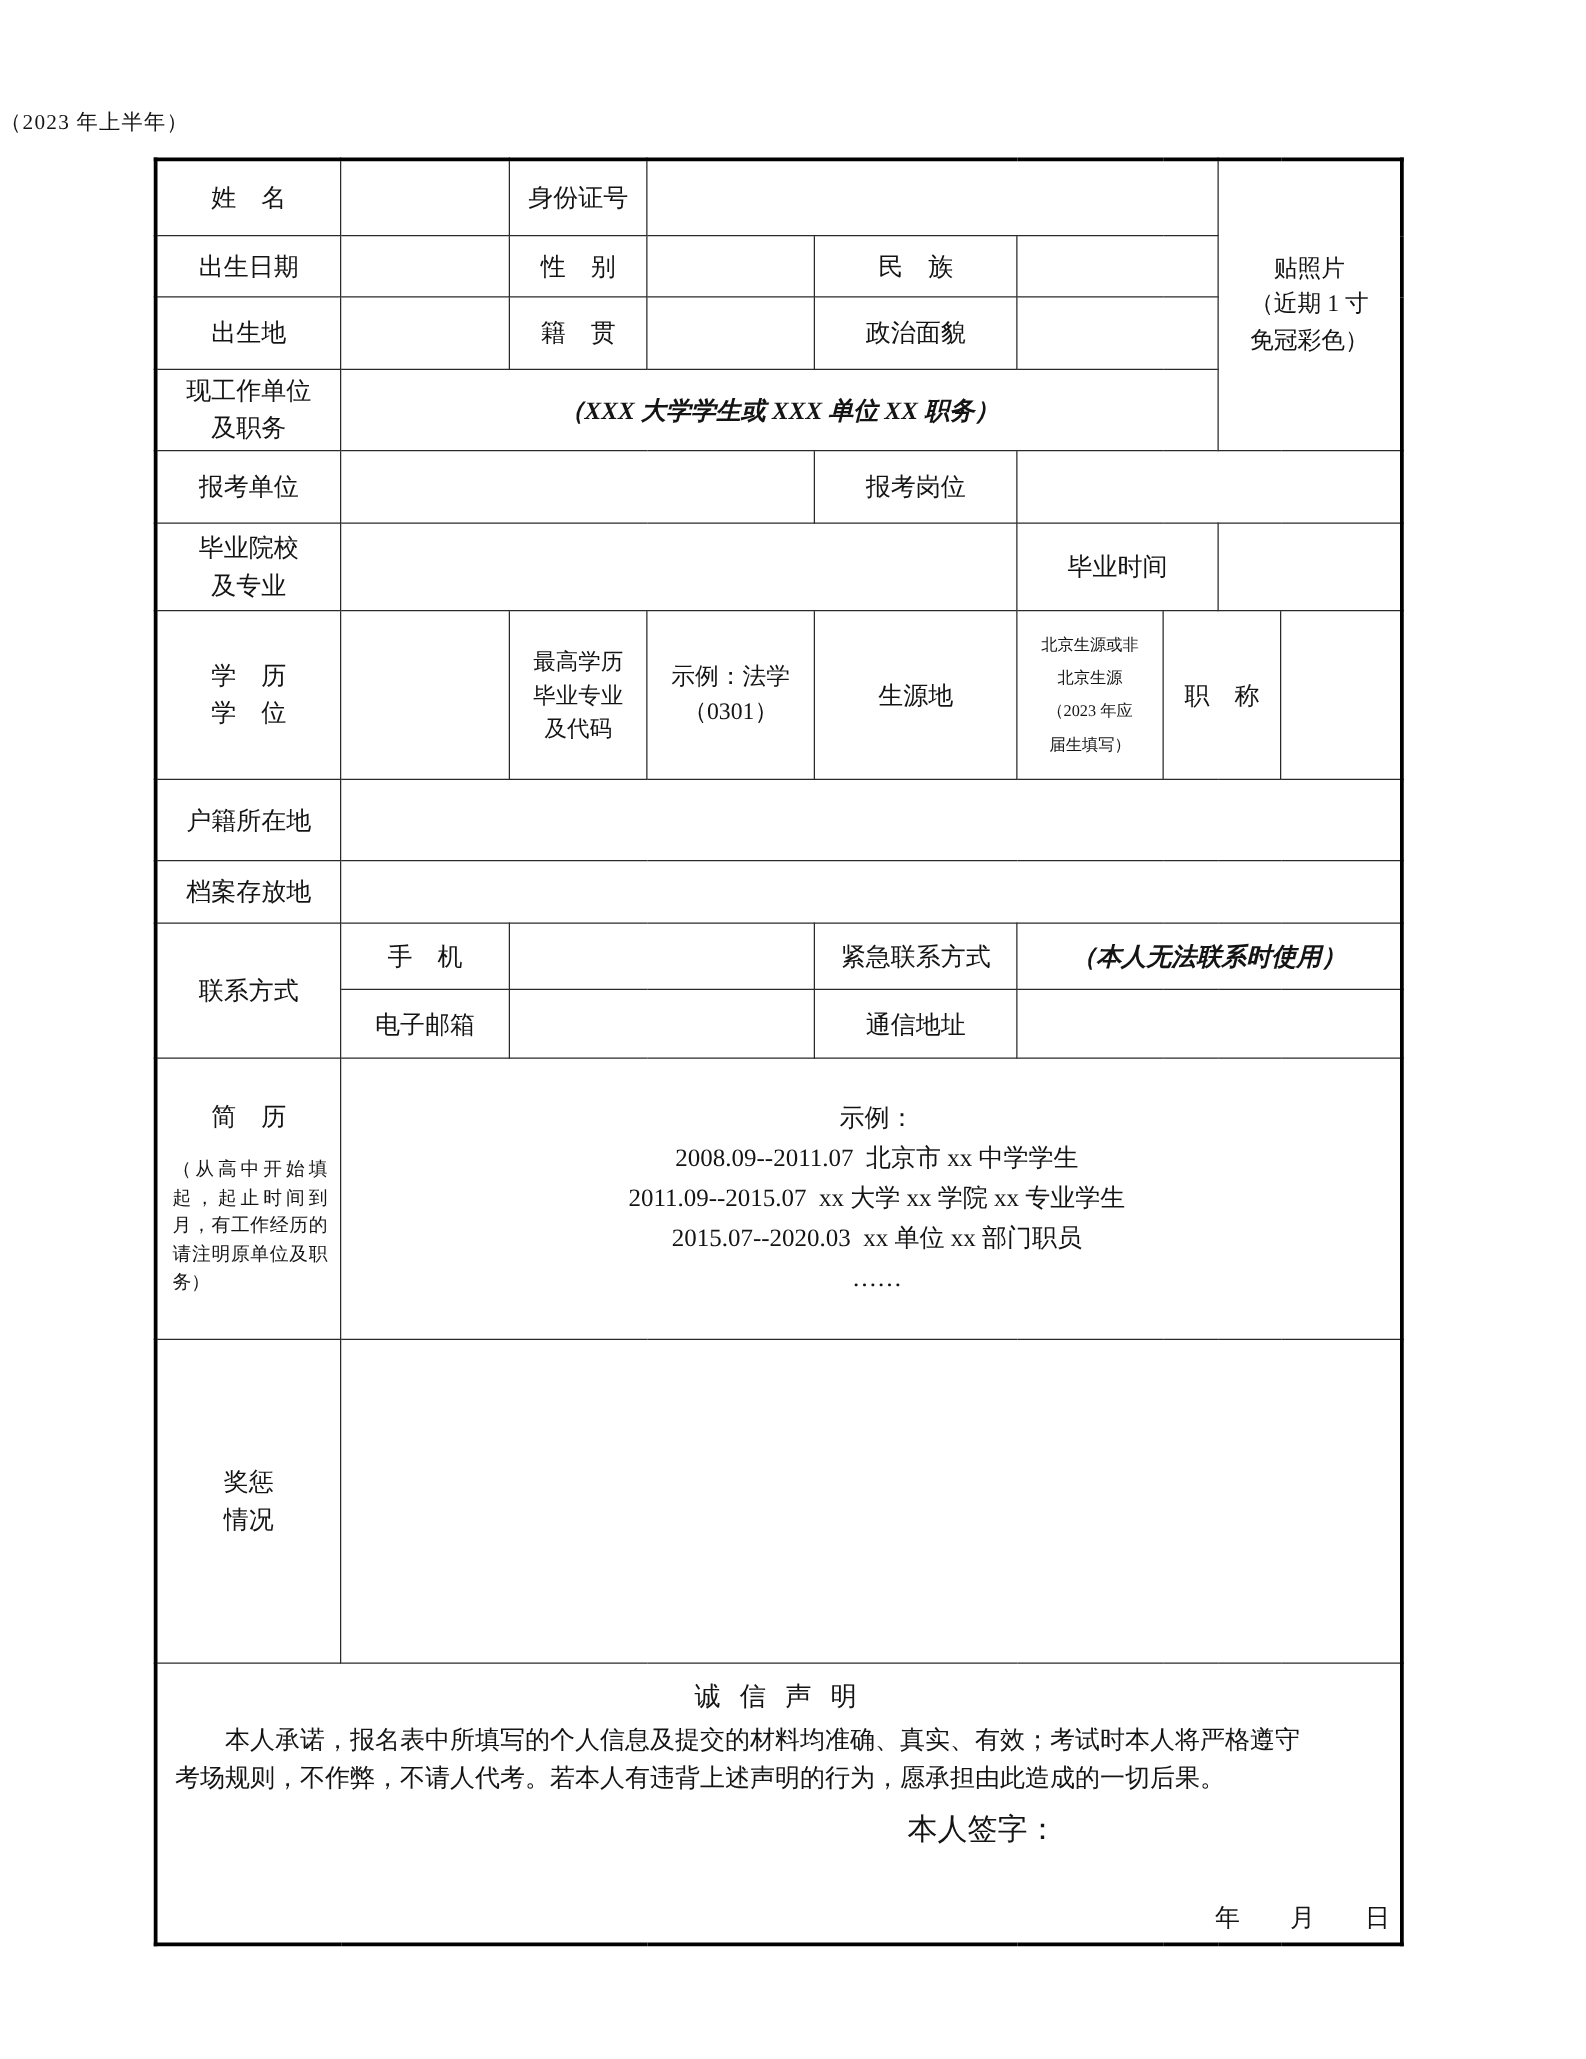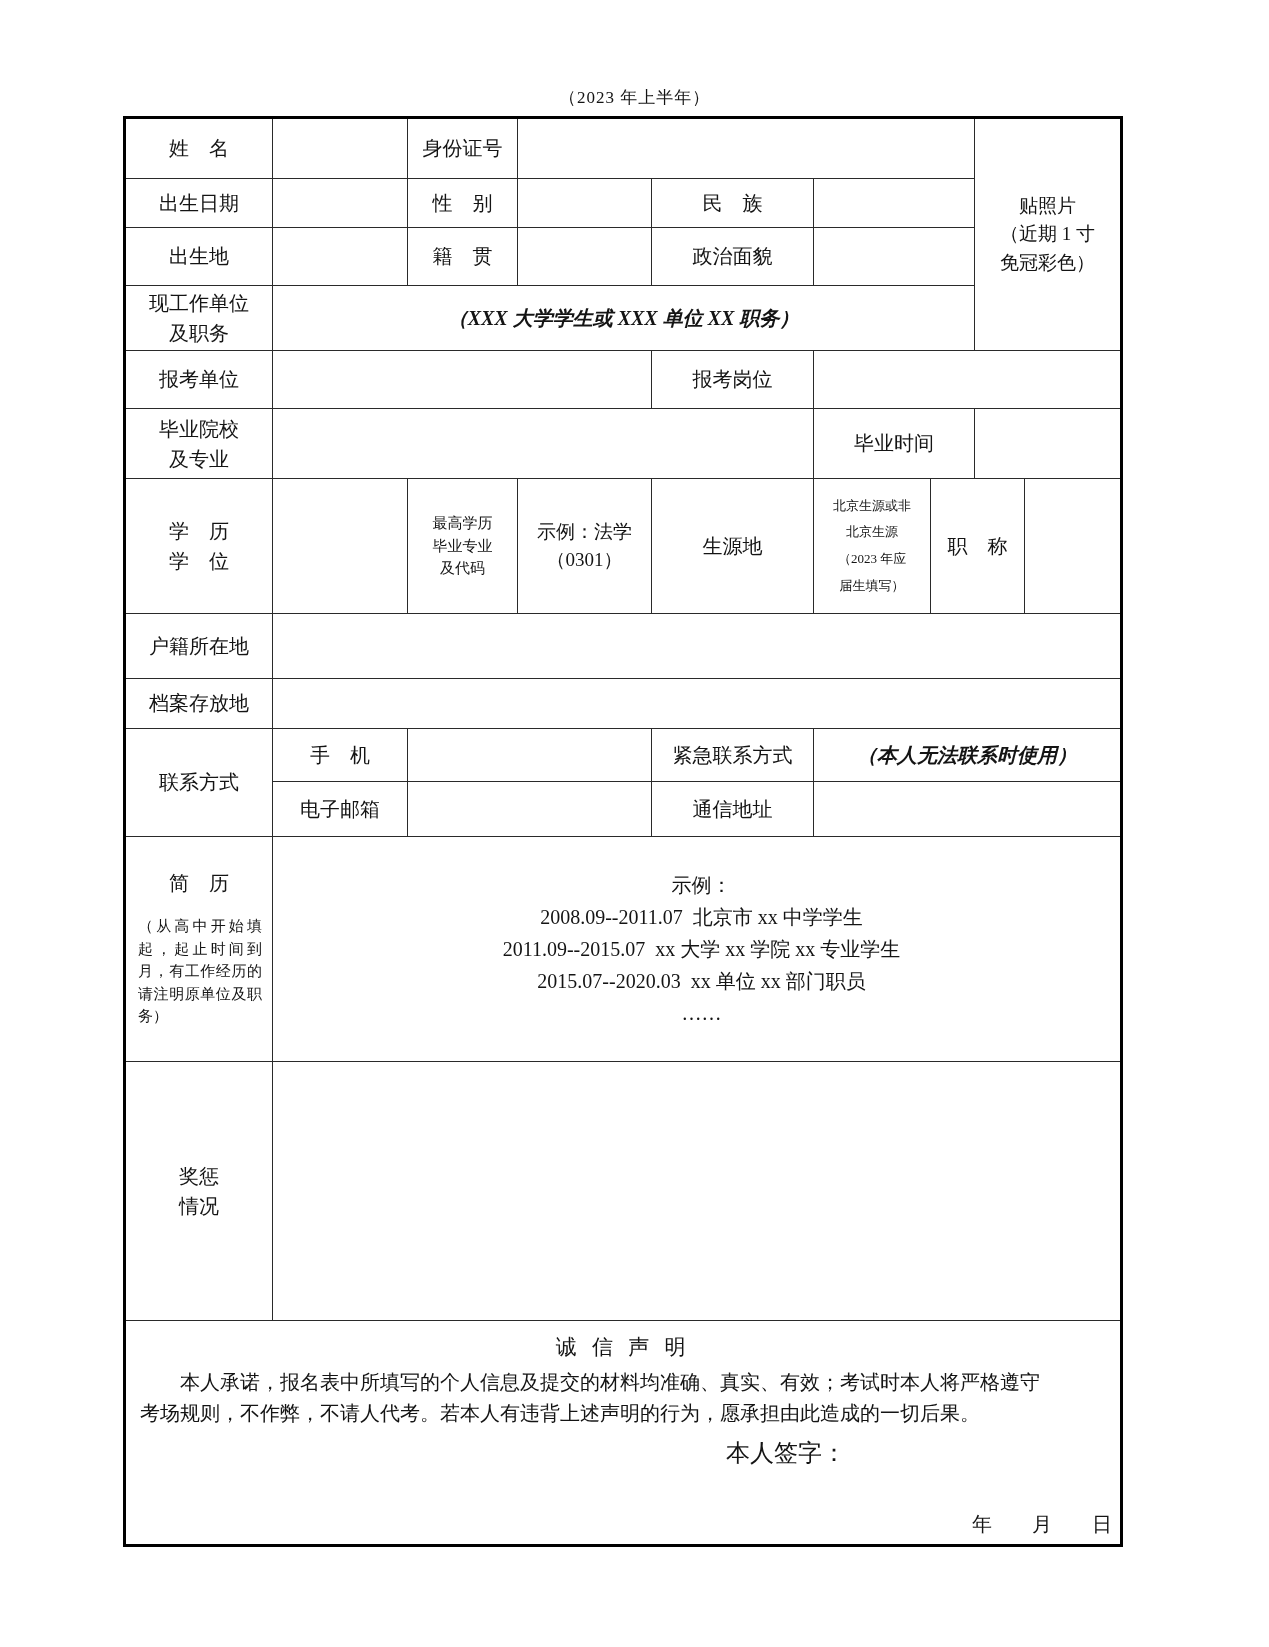--- a/index.html
+++ b/index.html
@@ -8,38 +8,38 @@
     font-family:"Liberation Serif","DejaVu Serif",serif;
     color:#141414;
     -webkit-font-smoothing:antialiased;
   }
   .sheet{padding-top:74px;}
   .doc-title{
     text-align:center;font-size:30px;font-weight:bold;
     margin:0;line-height:1.35;letter-spacing:1px;
   }
   .doc-subtitle{
-    text-align:center;font-size:17px;margin-top:12px;margin-bottom:7px;
+    font-size:17px;margin-top:12px;margin-bottom:17px;
     letter-spacing:1px;
   }
   table.form{
     border-collapse:collapse;table-layout:fixed;
     margin-left:123px;width:997px;
     border:3px solid #000;
   }
   td{
     border:1px solid #2a2a2a;
     font-size:20px;text-align:center;vertical-align:middle;
     padding:2px 4px;overflow:hidden;
   }
   .pre{white-space:pre-line;line-height:1.5;}
   .prew{white-space:pre-wrap;line-height:1.6;}
   .left{text-align:center;}
   .small-note{font-size:13px;line-height:2.05;text-align:center;}
-  .mid-label{font-size:15px;margin-top:36px;}
+  .mid-label{font-size:18px;margin-top:36px;}
   .example{font-size:19px;}
   .hint{font-weight:bold;font-style:italic;}
   .resume-label{font-size:20px;display:block;margin:4px 0 18px;}
   .resume-note{
     display:block;font-size:15px;line-height:1.5;
     text-align:justify;padding:0 6px 4px 8px;white-space:pre-line;
   }
   .resume-cell{vertical-align:middle;padding-left:14px;}
   .decl-cell{vertical-align:top;padding:10px 8px 6px;}
   .decl-title{

